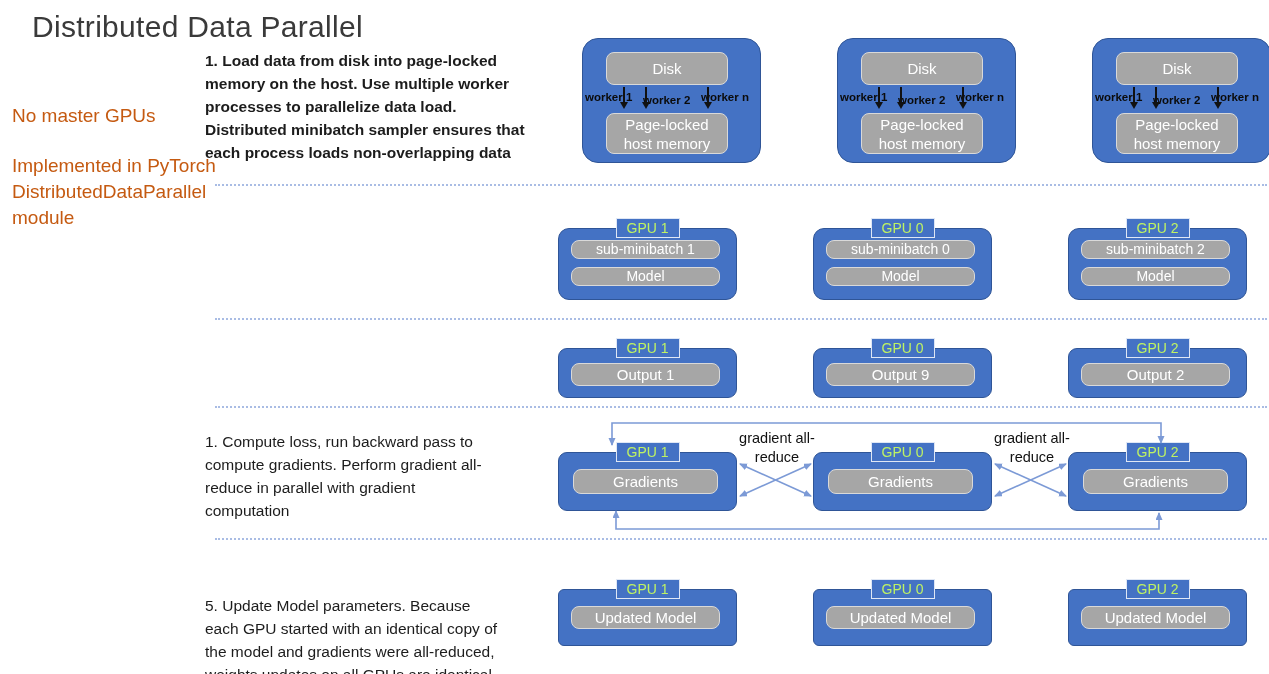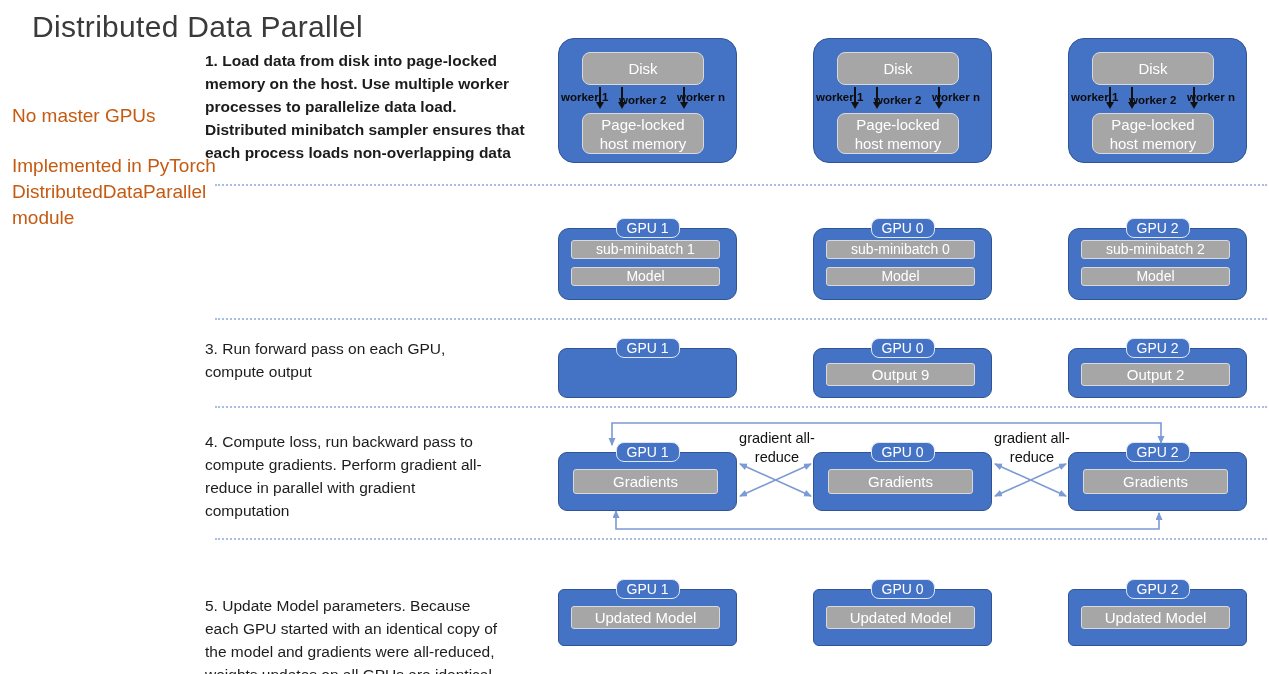--- a/index.html
+++ b/index.html
@@ -13,38 +13,38 @@
   .title{position:absolute;left:32px;top:8px;font-size:30px;line-height:37px;font-weight:300;
     color:var(--titlec);letter-spacing:.3px;}
   .note{position:absolute;left:12px;color:var(--orange);font-size:19px;line-height:26px;white-space:pre-line;}
   .note1{top:103px;}
   .note2{top:153px;width:240px;}
   .step{position:absolute;left:205px;width:382px;color:var(--bodyc);font-size:15.5px;line-height:23px;white-space:pre-line;}
   .s1{top:49px;font-weight:bold;} .s2{top:204px;} .s3{top:337px;} .s4{top:430px;} .s5{top:553px;margin-top:41px;}
   .divider{position:absolute;left:215px;width:1052px;height:0;border-top:2px dotted var(--divider);}
 
   .bluebox{position:absolute;width:177px;background:var(--blue);border:1px solid var(--blueBorder);z-index:2;}
-  .r1{top:38px;height:123px;border-radius:16px;}
+  .r1{top:38px;height:123px;border-radius:16px;margin-left:24px;}
   .r2{top:228px;height:70px;border-radius:11px;}
   .r3{top:348px;height:48px;border-radius:9px;}
   .r4{top:452px;height:57px;border-radius:9px;}
   .r5{top:589px;height:55px;border-radius:6px;}
 
   .graybar{position:absolute;background:var(--gray);border:1.5px solid var(--grayBorder);
-    border-radius:3px;color:#fff;text-align:center;overflow:hidden;}
+    border-radius:8px;color:#fff;text-align:center;overflow:hidden;}
   .disk{left:23px;top:13px;width:120px;height:31px;border-radius:8px;line-height:31px;font-size:15px;}
   .pmem{left:23px;top:74px;width:120px;height:38px;border-radius:8px;white-space:pre-line;line-height:19px;font-size:15px;padding-top:1px;}
   .g-sub{left:12px;top:11px;width:147px;height:17px;line-height:17px;font-size:14px;}
   .g-model{left:12px;top:38px;width:147px;height:17px;line-height:17px;font-size:14px;}
   .g-out{left:12px;top:14px;width:147px;height:21px;line-height:21px;font-size:15px;}
   .g-grad{left:14px;top:16px;width:143px;height:23px;line-height:23px;font-size:15px;}
   .g-upd{left:12px;top:16px;width:147px;height:21px;line-height:21px;font-size:15px;text-align:center;}
 
   .tab{position:absolute;top:-11px;left:50%;transform:translateX(-50%);background:var(--blue);
-    border:1.5px solid #dfe7f5;border-radius:8px;color:#ffffff;font-size:14px;line-height:16px;
+    border:1.5px solid #dfe7f5;border-radius:0;color:#bef264;font-size:14px;line-height:16px;
     padding:1px 10px;white-space:nowrap;z-index:3;}
 
   .warrow{position:absolute;top:48px;height:16px;width:0;border-left:2px solid var(--warrowc);}
   .warrow::after{content:"";position:absolute;left:-5px;bottom:-6px;width:0;height:0;
     border-left:4px solid transparent;border-right:4px solid transparent;border-top:7px solid var(--warrowc);}
   .wlabel{position:absolute;font-size:11.5px;font-weight:600;color:#0b0b0b;line-height:12px;white-space:nowrap;}
 
   .arlabel{position:absolute;width:96px;top:429px;text-align:center;font-size:14.5px;line-height:19px;color:#111;}
   #arrows{position:absolute;left:0;top:0;z-index:4;pointer-events:none;}
   .aline{fill:none;stroke:var(--arrow);stroke-width:1.6px;}
@@ -59,23 +59,21 @@
   <div class="note note1">No master GPUs</div>
   <div class="note note2">Implemented in PyTorch
 DistributedDataParallel
 module</div>
 
   <div class="step s1">1. Load data from disk into page-locked
 memory on the host. Use multiple worker
 processes to parallelize data load.
 Distributed minibatch sampler ensures that
 each process loads non-overlapping data</div>
-  <div class="step s3">3. Run forward pass on each GPU,
-compute output</div>
-  <div class="step s4">4. Compute loss, run backward pass to
+  <div class="step s4">1. Compute loss, run backward pass to
 compute gradients. Perform gradient all-
 reduce in parallel with gradient
 computation</div>
   <div class="step s5">5. Update Model parameters. Because
 each GPU started with an identical copy of
 the model and gradients were all-reduced,
 weights updates on all GPUs are identical.
 Thus no model sync is required</div>
 
   <div class="divider" style="top:184px"></div>
@@ -95,20 +93,21 @@
         <div class="graybar pmem">Page-locked
 host memory</div>
       </div>
       <div class="bluebox r2" style="left: 558px;">
         <div class="tab">GPU 1</div>
         <div class="graybar g-sub">sub-minibatch 1</div>
         <div class="graybar g-model">Model</div>
       </div>
       <div class="bluebox r3" style="left: 558px;">
         <div class="tab">GPU 1</div>
+        <div class="graybar g-out">Output 1</div>
       </div>
       <div class="bluebox r4" style="left: 558px;">
         <div class="tab">GPU 1</div>
         <div class="graybar g-grad">Gradients</div>
       </div>
       <div class="bluebox r5" style="left: 558px;">
         <div class="tab">GPU 1</div>
         <div class="graybar g-upd">Updated Model</div>
       </div>
       <div class="bluebox r1" style="left: 813px;">

